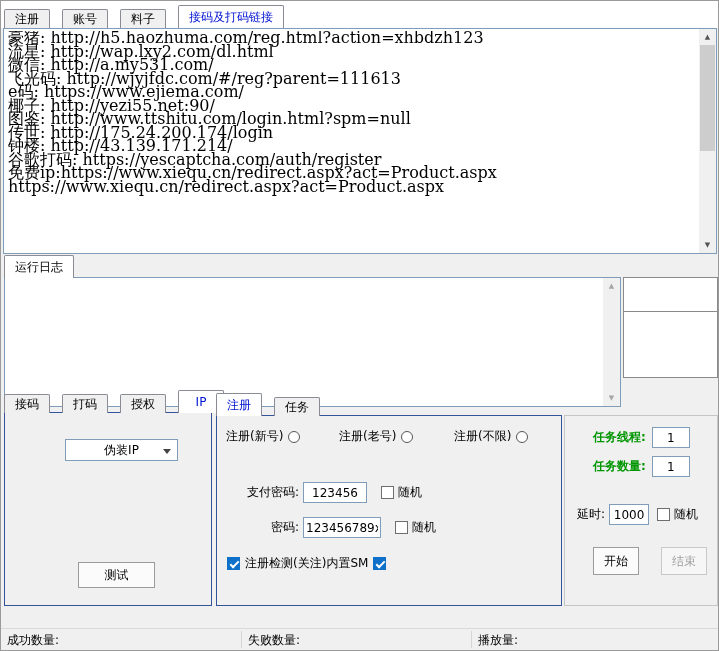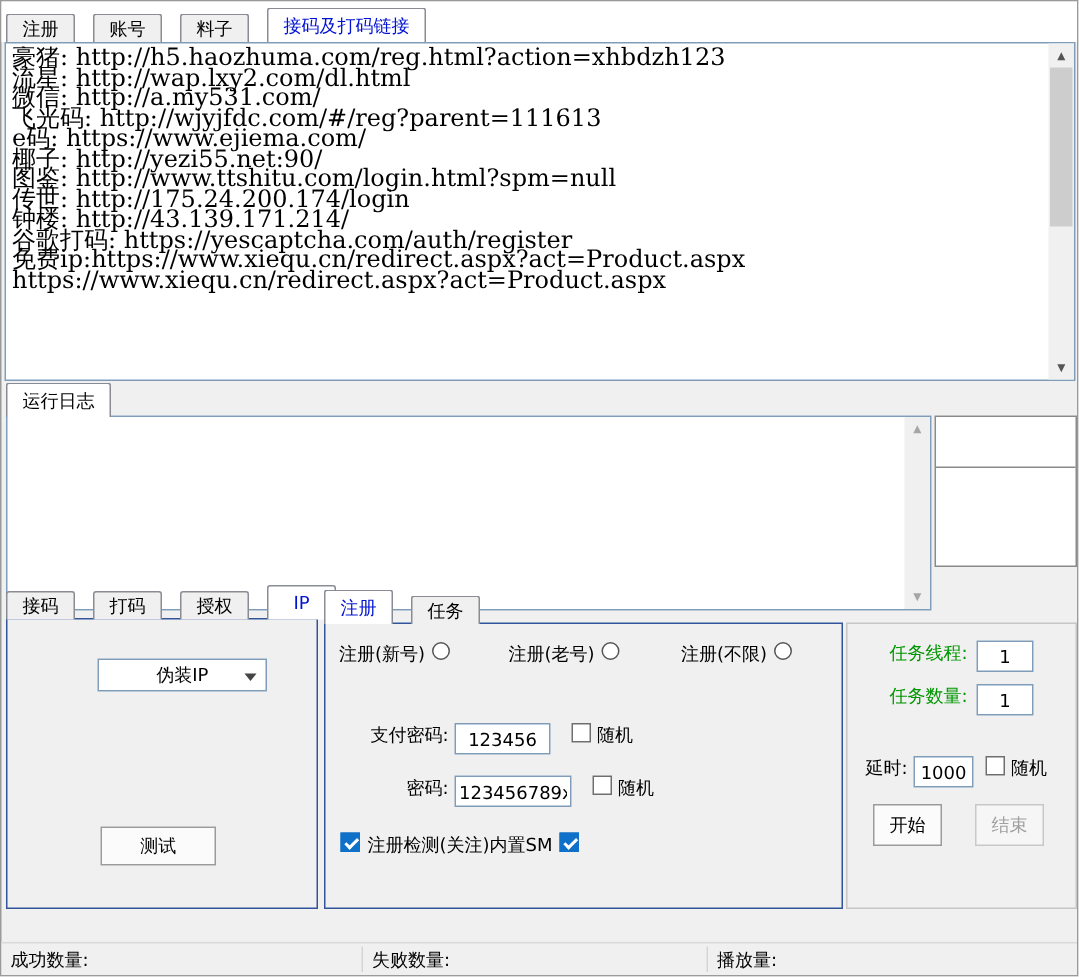--- a/index.html
+++ b/index.html
@@ -26,35 +26,35 @@
   .sidebox .divider{position:absolute;left:0;right:0;top:33px;height:1px;background:#8a8a8a}
 
   .panel{position:absolute;background:#f0f0f0;border:1px solid #31549b;box-sizing:border-box}
   .panel.light{border-color:#c6c6c6}
 
   .combo{position:absolute;background:#fff;border:1px solid #7f9db9;box-sizing:border-box;
          display:flex;align-items:center;justify-content:center;cursor:default}
   .combo .arr{position:absolute;right:6px;top:9px;width:0;height:0;
               border-left:4px solid transparent;border-right:4px solid transparent;border-top:5px solid #444}
 
-  button{margin:0;padding:0;outline:none}
+  button{margin:11px;padding:0;outline:none}
   .btn{position:absolute;background:#fbfbfb;border:1px solid #9b9b9b;box-sizing:border-box;
        display:flex;align-items:center;justify-content:center;font-size:12px;color:#000;font-family:inherit;cursor:default}
   .btn.disabled{color:#a0a0a0;border-color:#c8c8c8;background:#f6f6f6}
 
   .cb{width:13px;height:13px;border:1px solid #6e6e6e;background:#fff;box-sizing:border-box;flex:none;position:relative;display:inline-block}
   .cb.checked{background:#0e70c8;border-color:#0e70c8}
   .cb.checked::after{content:"";position:absolute;left:4px;top:1px;width:3px;height:7px;
                      border:solid #fff;border-width:0 2px 2px 0;transform:rotate(45deg)}
   .radio{width:12px;height:12px;border:1px solid #555;border-radius:50%;background:#fff;box-sizing:border-box;flex:none;display:inline-block}
 
-  .row{position:absolute;display:flex;}
+  .row{position:absolute;display:flex;align-items:center}
   .txt{border:1px solid #7f9db9;background:#fff;height:21px;box-sizing:border-box;
        font-family:inherit;font-size:12px;text-align:center;padding:0 2px}
-  .green{color:#009600;font-weight:normal}
+  .green{color:#009600;font-weight:bold}
   .lblbox{display:inline-block;width:60px;text-align:right}
 
   .status{position:absolute;left:0;right:0;bottom:0;height:21px;background:#f0f0f0;border-top:1px solid #d9d9d9}
   .status .lab{position:absolute;top:3px}
   .sep{position:absolute;top:2px;bottom:2px;width:1px;background:#d5d5d5}
 </style>
 </head>
 <body>
 
 <div class="win">

